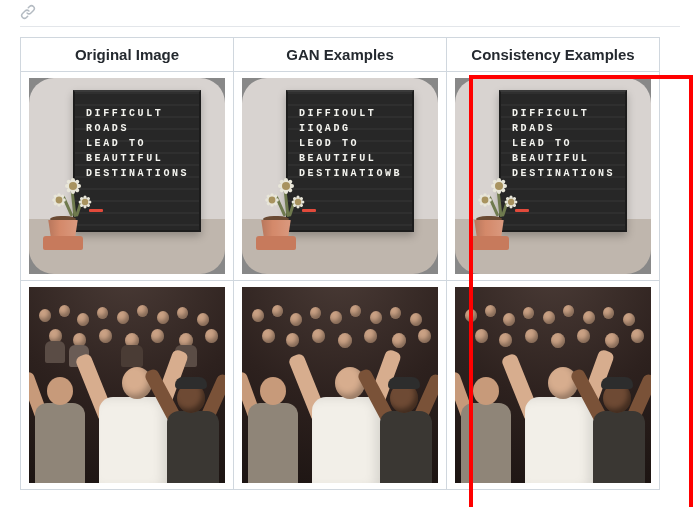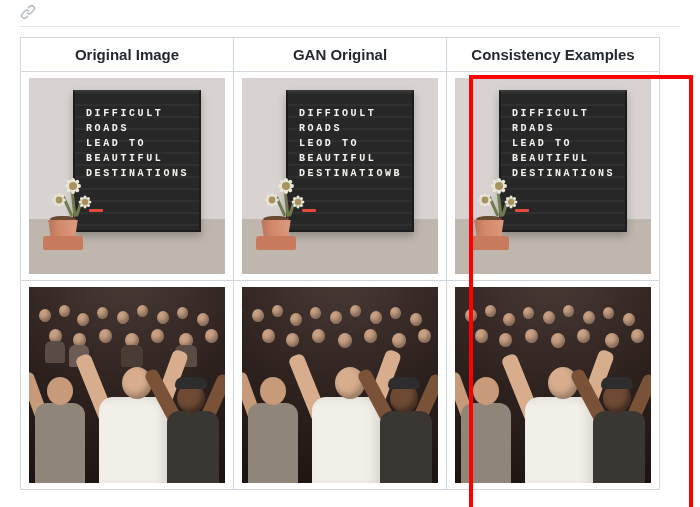--- a/index.html
+++ b/index.html
@@ -60,20 +60,21 @@
     margin:0 auto;
     position:relative;
     overflow:hidden;
     background:#888;
   }
   
   .scene{
     width:100%;height:100%;
     background:linear-gradient(to bottom,var(--wall) 0%,var(--wall) 72%,var(--floor) 72%,var(--floor) 100%);
     position:relative;
+    border-radius:25px;
   }
   .board{
     position:absolute;
     left:44px;top:12px;
     width:128px;height:142px;
     background:
       repeating-linear-gradient(to bottom,#2f2f2f 0 2px,#272727 2px 12px),
       var(--board);
     border:2px solid #1c1c1c;
     border-top-color:#3a3a3a;
@@ -165,21 +166,21 @@
         <path d="M7.775 3.275a.75.75 0 0 0 1.06 1.06l1.25-1.25a2 2 0 1 1 2.83 2.83l-2.5 2.5a2 2 0 0 1-2.83 0 .75.75 0 0 0-1.06 1.06 3.5 3.5 0 0 0 4.95 0l2.5-2.5a3.5 3.5 0 1 0-4.95-4.95l-1.25 1.25zm-4.69 9.64a2 2 0 0 1 0-2.83l2.5-2.5a2 2 0 0 1 2.83 0 .75.75 0 0 0 1.06-1.06 3.5 3.5 0 0 0-4.95 0l-2.5 2.5a3.5 3.5 0 0 0 4.95 4.95l1.25-1.25a.75.75 0 0 0-1.06-1.06l-1.25 1.25a2 2 0 0 1-2.83 0z"></path>
       </svg>
   </a>
 </h2>
 
 <div class="wrap">
 <table class="grid">
   <thead>
     <tr>
       <th>Original Image</th>
-      <th>GAN Original</th>
+      <th>GAN Examples</th>
       <th>Consistency Examples</th>
     </tr>
   </thead>
   <tbody>
 
     <tr>
       <td>
         <div class="thumb">
           <div class="scene">
             <div class="board"><span>DIFFICULT
@@ -216,21 +217,21 @@
                   <div class="body"></div>
                   <div class="rim"></div>
             </div>
           </div>
         </div>
       </td>
       <td>
         <div class="thumb">
           <div class="scene">
             <div class="board"><span>DIFFIOULT
-ROADS
+IIQADG
 LEOD TO
 BEAUTIFUL
 DESTINATIOWB</span><div class="redmark"></div></div>
             <div class="pot">
               <div class="stem s1"></div>
                   <div class="stem s2"></div>
                   <div class="stem s3"></div>
               <div class="flower f1">
                     <span></span>
                     <span></span>

